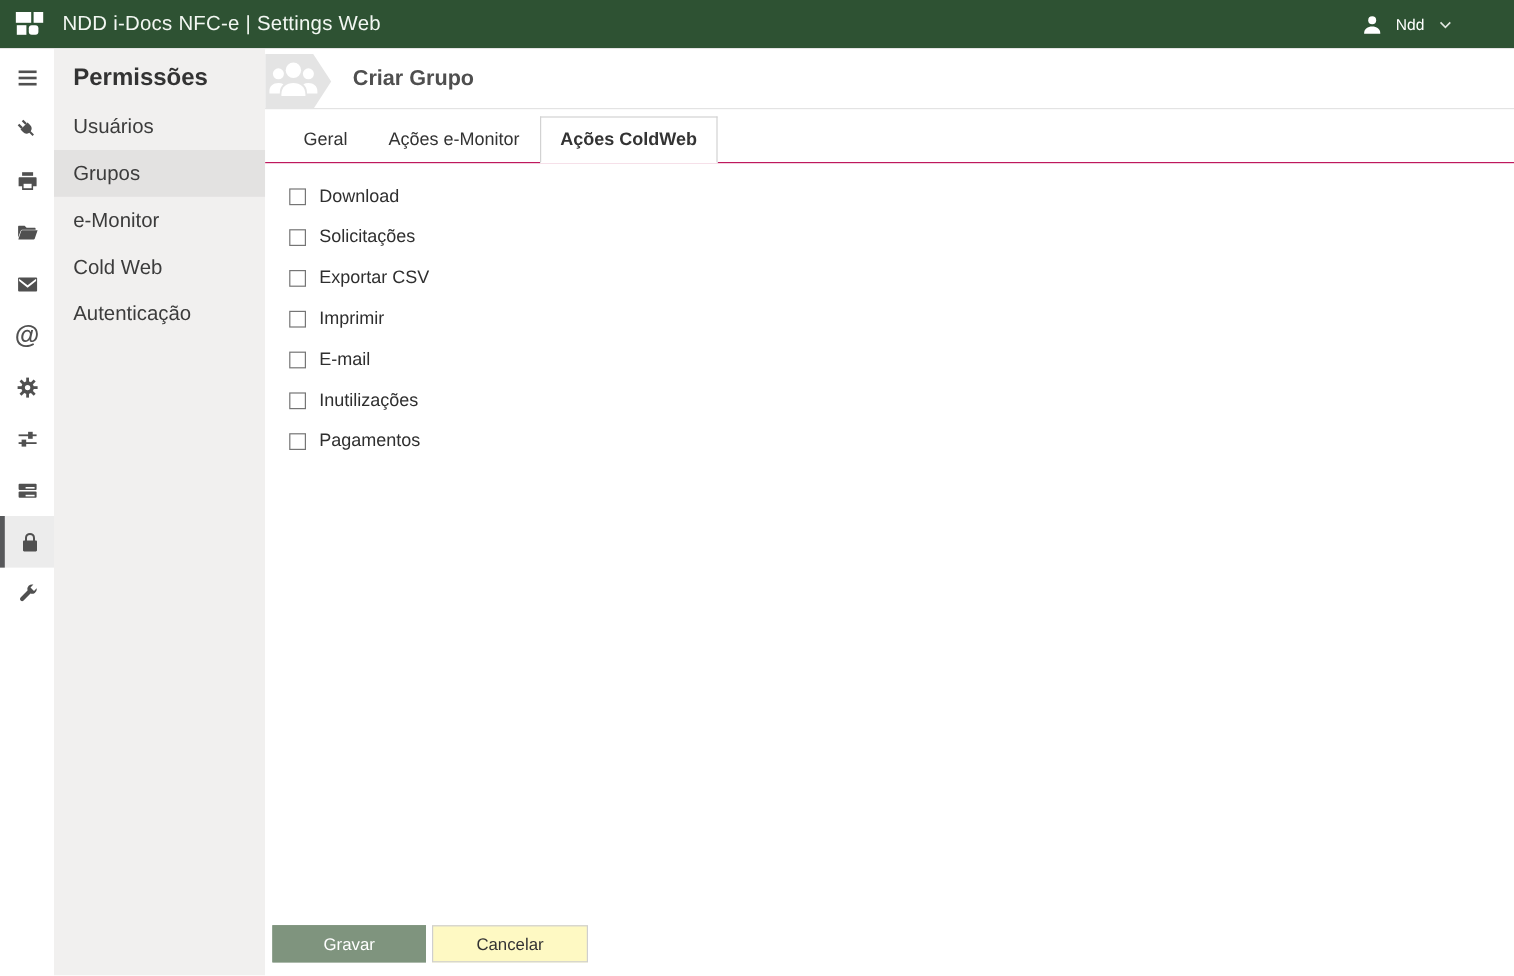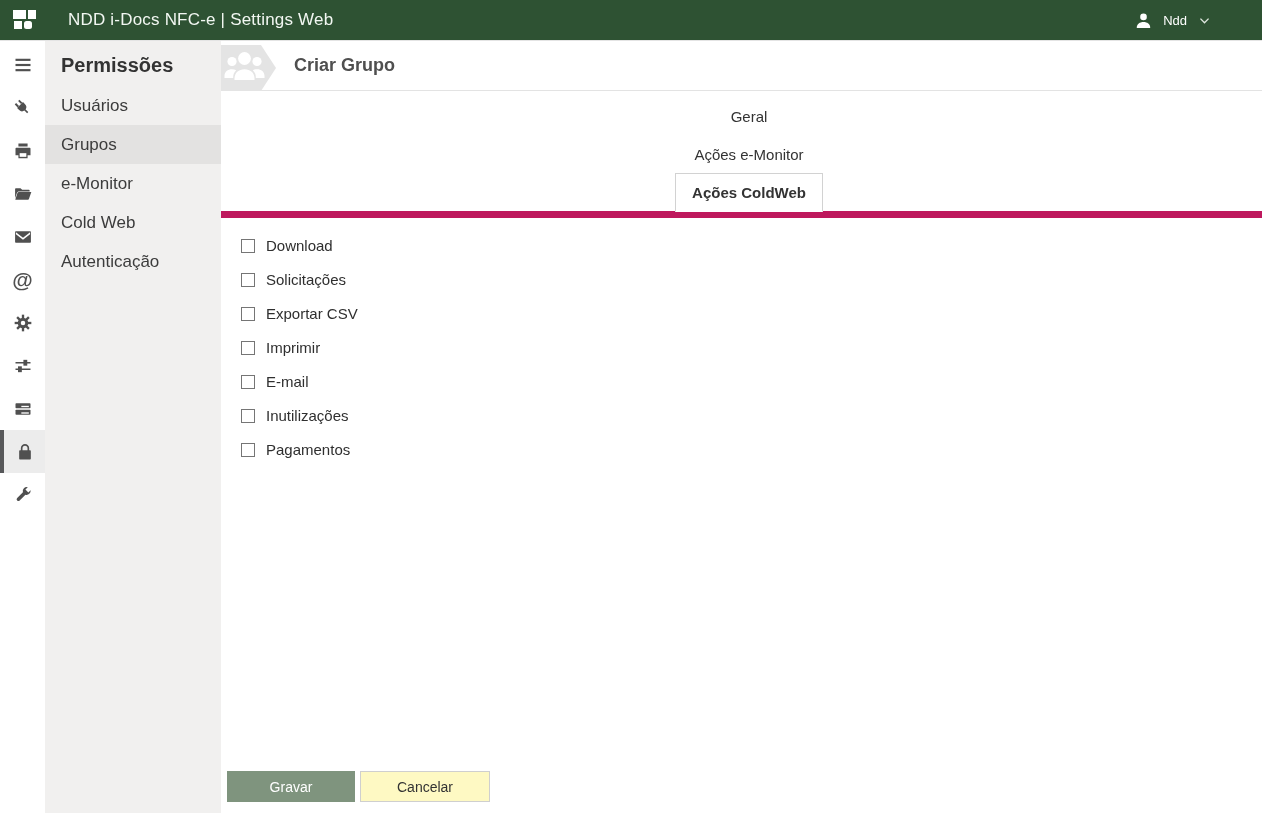--- a/index.html
+++ b/index.html
@@ -1,21 +1,21 @@
 <!DOCTYPE html>
 <html><head>
 <meta charset="utf-8">
 <style>
   * { box-sizing: border-box; margin: 0; padding: 0; }
   html,body { width:1262px; height:813px; overflow:hidden; }
   body { font-family: "Liberation Sans", sans-serif; background:#fff; }
   .app { width:1262px; height:813px; display:flex; flex-direction:column; }
 
   
-  .topbar { height:40px; background:#2e5233; display:flex; align-items:center; flex-shrink:0; color:#fff;gap:16px; }
+  .topbar { height:40px; background:#2e5233; display:flex; align-items:center; flex-shrink:0; color:#fff; }
   .logo { margin-left:13px; display:flex; align-items:center; }
   .topbar-title { margin-left:14px; font-size:17px; color:#f2f7f2; letter-spacing:.2px; }
   .topbar-spacer { flex:1; }
   .user-area { display:flex; align-items:center; gap:10px; padding-right:50px; cursor:pointer; }
   .user-name { font-size:13px; color:#fff; }
 
   
   .body-row { flex:1; display:flex; min-height:0; border-top:1px solid #e4e4e4; }
 
   
@@ -29,21 +29,21 @@
   .subnav-title { font-size:20px; font-weight:600; color:#333; padding:13px 16px 9px 16px; }
   .subnav-item { height:39px; line-height:39px; padding-left:16px; font-size:17px; color:#3c3c3c; cursor:pointer; }
   .subnav-item.selected { background:#e3e2e1; }
 
   
   .main { flex:1; background:#fff; display:flex; flex-direction:column; min-width:0; }
   .page-header { height:50px; border-bottom:1px solid #e3e3e3; display:flex; align-items:center; flex-shrink:0; }
   .page-header-icon { margin-top:4px; flex-shrink:0; }
   .page-title { font-size:18px; font-weight:600; color:#4f4f4f; margin-left:16px; }
 
-  .tabbar { display:flex; align-items:center; padding-left:15px; border-bottom:7px solid #be185d; margin-top:6px; flex-shrink:0;flex-direction:column; }
+  .tabbar { display:flex; align-items:flex-end; padding-left:15px; border-bottom:1px solid #be185d; margin-top:6px; flex-shrink:0; }
   .tab { padding:0 16px; height:38px; line-height:38px; font-size:15px; color:#333; border:1px solid transparent; border-bottom:none; cursor:pointer; white-space:nowrap; }
   .tab.active { border-color:#d2d2d2; background:#fff; margin-bottom:-1px; height:39px; border-bottom:1px solid #fff;font-weight:bold; }
 
   .content { flex:1; padding:19px 20px; min-height:0; }
   .cb-row { display:flex; align-items:center; margin-bottom:17px; }
   .cb { width:14px; height:14px; border:1px solid #757575; background:#fff; margin-right:11px; flex-shrink:0; cursor:pointer; }
   .cb-label { font-size:15px; color:#2f2f2f; }
 
   .footer { padding:0 0 11px 6px; display:flex; gap:5px; flex-shrink:0; }
   .btn { height:31px; font-size:14px; font-family:"Liberation Sans",sans-serif; cursor:pointer; }

